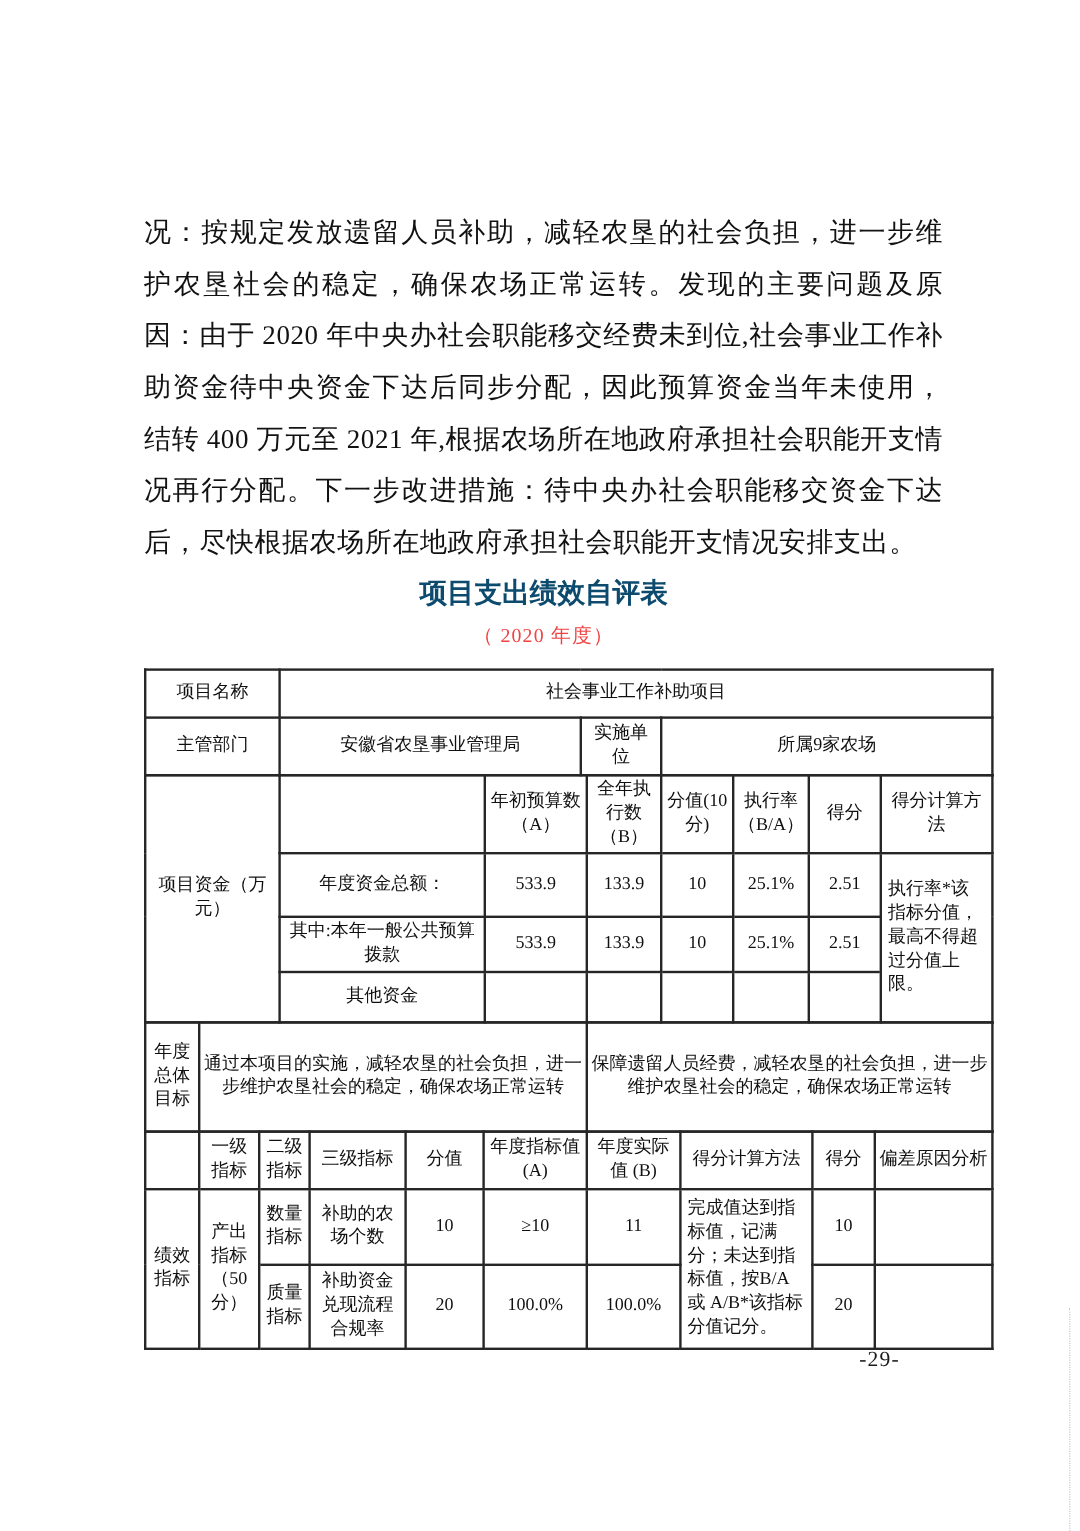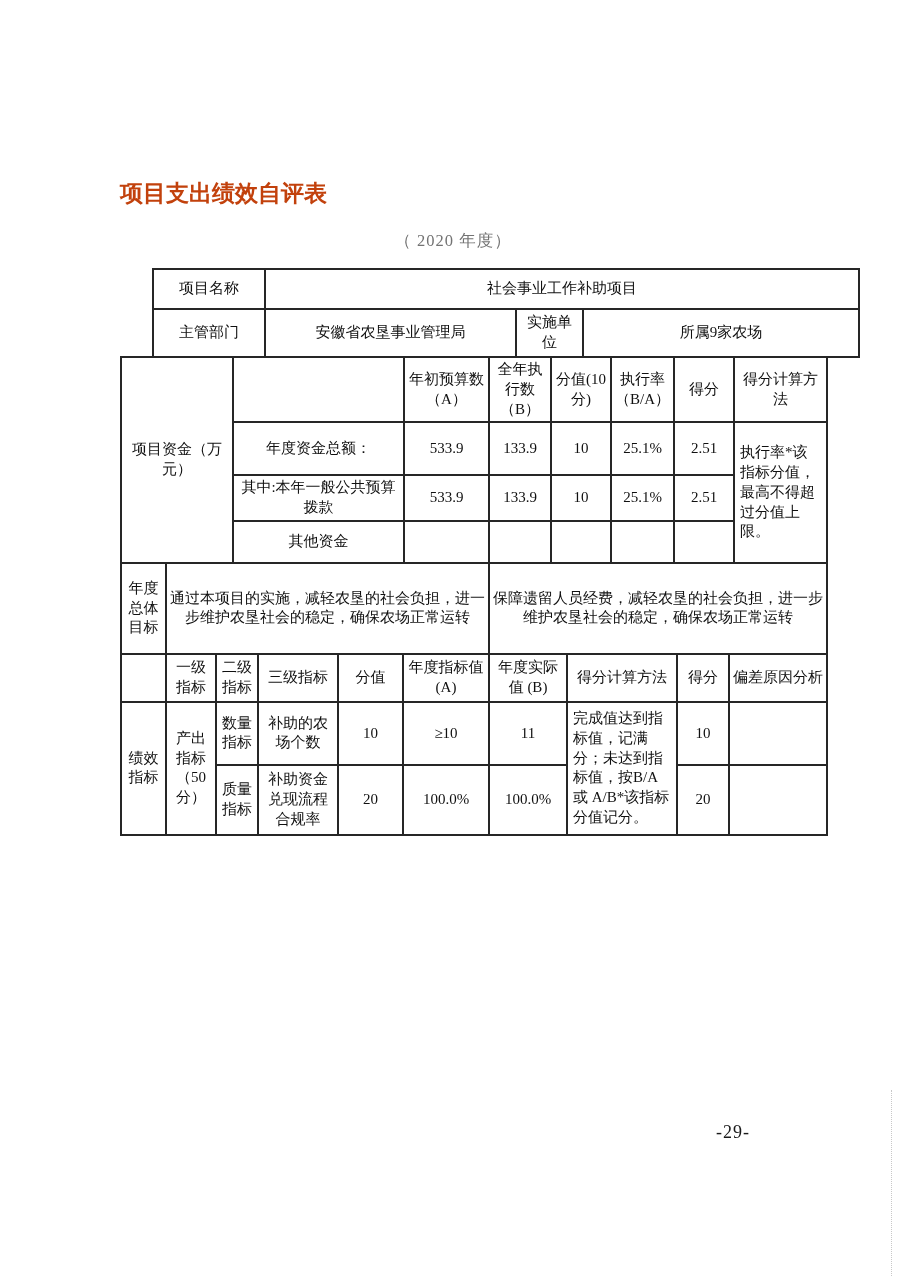--- a/index.html
+++ b/index.html
@@ -25,43 +25,43 @@
     width: 666px;
     font-size: 22.5px;
     line-height: 43px;
     text-align: justify;
     letter-spacing: 0.5px;
     color: #121212;
   }
   .table-title {
     margin-top: 6px;
     width: 666px;
-    text-align: left;
+    text-align: center;
     font-family: Liberation Sans, sans-serif;
     font-weight: 700;
     font-size: 23px;
-    color: #c2410c;
+    color: #0c4a6e;
   }
   .table-subtitle {
-    margin-top: 21px;
+    margin-top: 9px;
     width: 666px;
     text-align: center;
     font-size: 16.5px;
     letter-spacing: 1px;
-    color: #737373;
+    color: #ef4444;
   }
   .doc-table {
     border-collapse: collapse;
     table-layout: fixed;
     width: 706px;
     font-size: 15px;
     line-height: 1.32;
     color: #101010;
   }
-  .doc-table:first-of-type { margin-top: 16px; margin-left: 32px; }
+  .doc-table:first-of-type { margin-top: 16px; }
   .doc-table + .doc-table { margin-top: -2px; }
   .doc-table td {
     border: 2px solid #262626;
     text-align: center;
     vertical-align: middle;
     padding: 2px 3px;
     overflow: hidden;
     word-break: normal;
   }
   .doc-table td.note-cell {
@@ -96,20 +96,21 @@
     height: 186px;
     width: 0;
     border-left: 1px dotted #c8c8c8;
   }
 </style>
 </head>
 <body>
 
 <div class="page-column">
 
+  <div class="body-paragraph">况：按规定发放遗留人员补助，减轻农垦的社会负担，进一步维护农垦社会的稳定，确保农场正常运转。发现的主要问题及原因：由于 2020 年中央办社会职能移交经费未到位,社会事业工作补助资金待中央资金下达后同步分配，因此预算资金当年未使用，结转 400 万元至 2021 年,根据农场所在地政府承担社会职能开支情况再行分配。下一步改进措施：待中央办社会职能移交资金下达后，尽快根据农场所在地政府承担社会职能开支情况安排支出。</div>
 
   <div class="table-title">项目支出绩效自评表</div>
   <div class="table-subtitle">（ 2020 年度）</div>
 
   <table class="doc-table">
     <colgroup>
       <col style="width:112px">
         <col style="width:251px">
         <col style="width:67px">
         <col style="width:276px">

